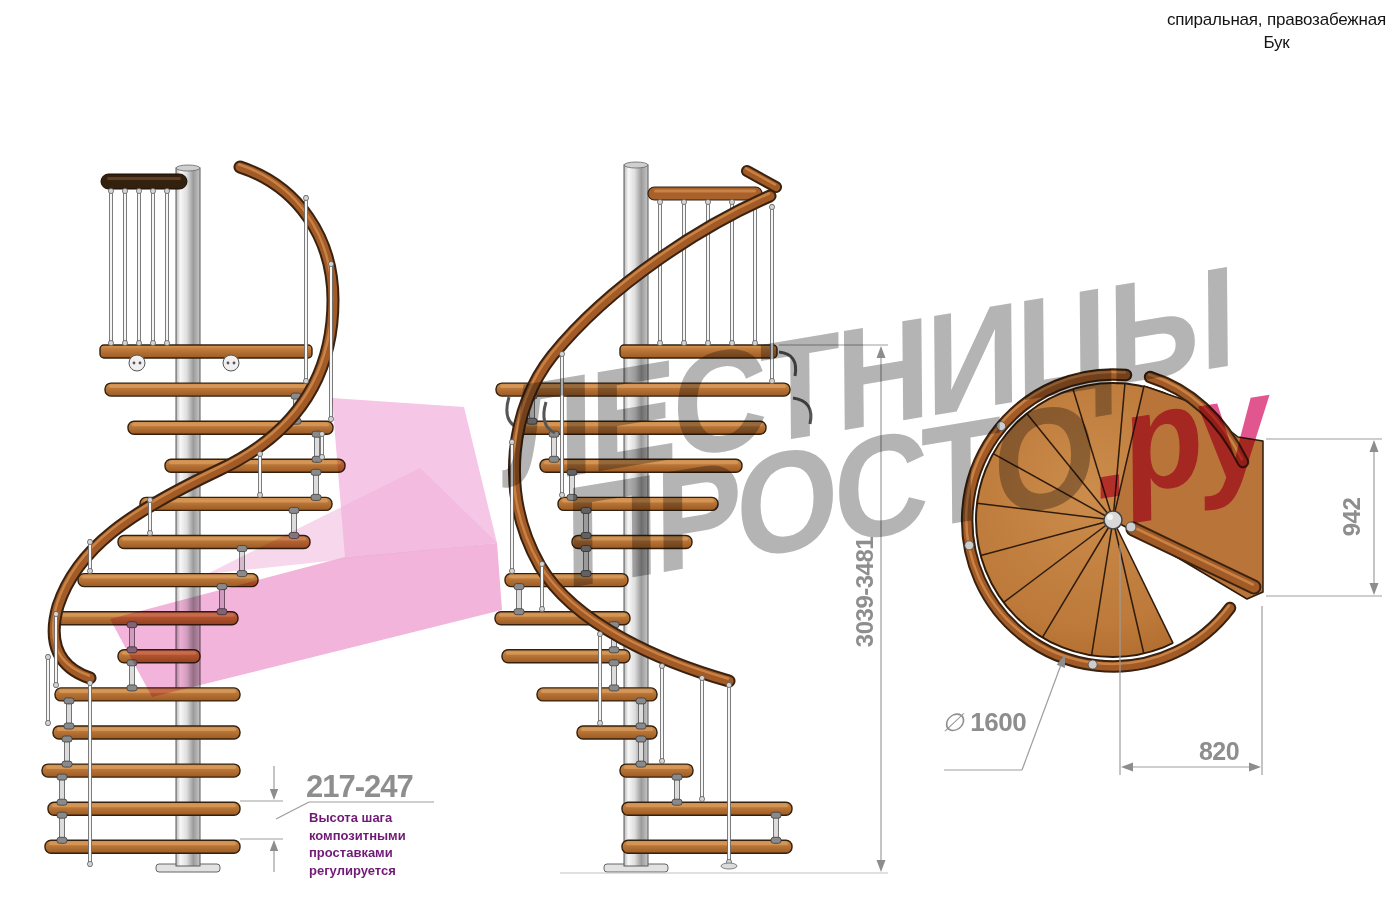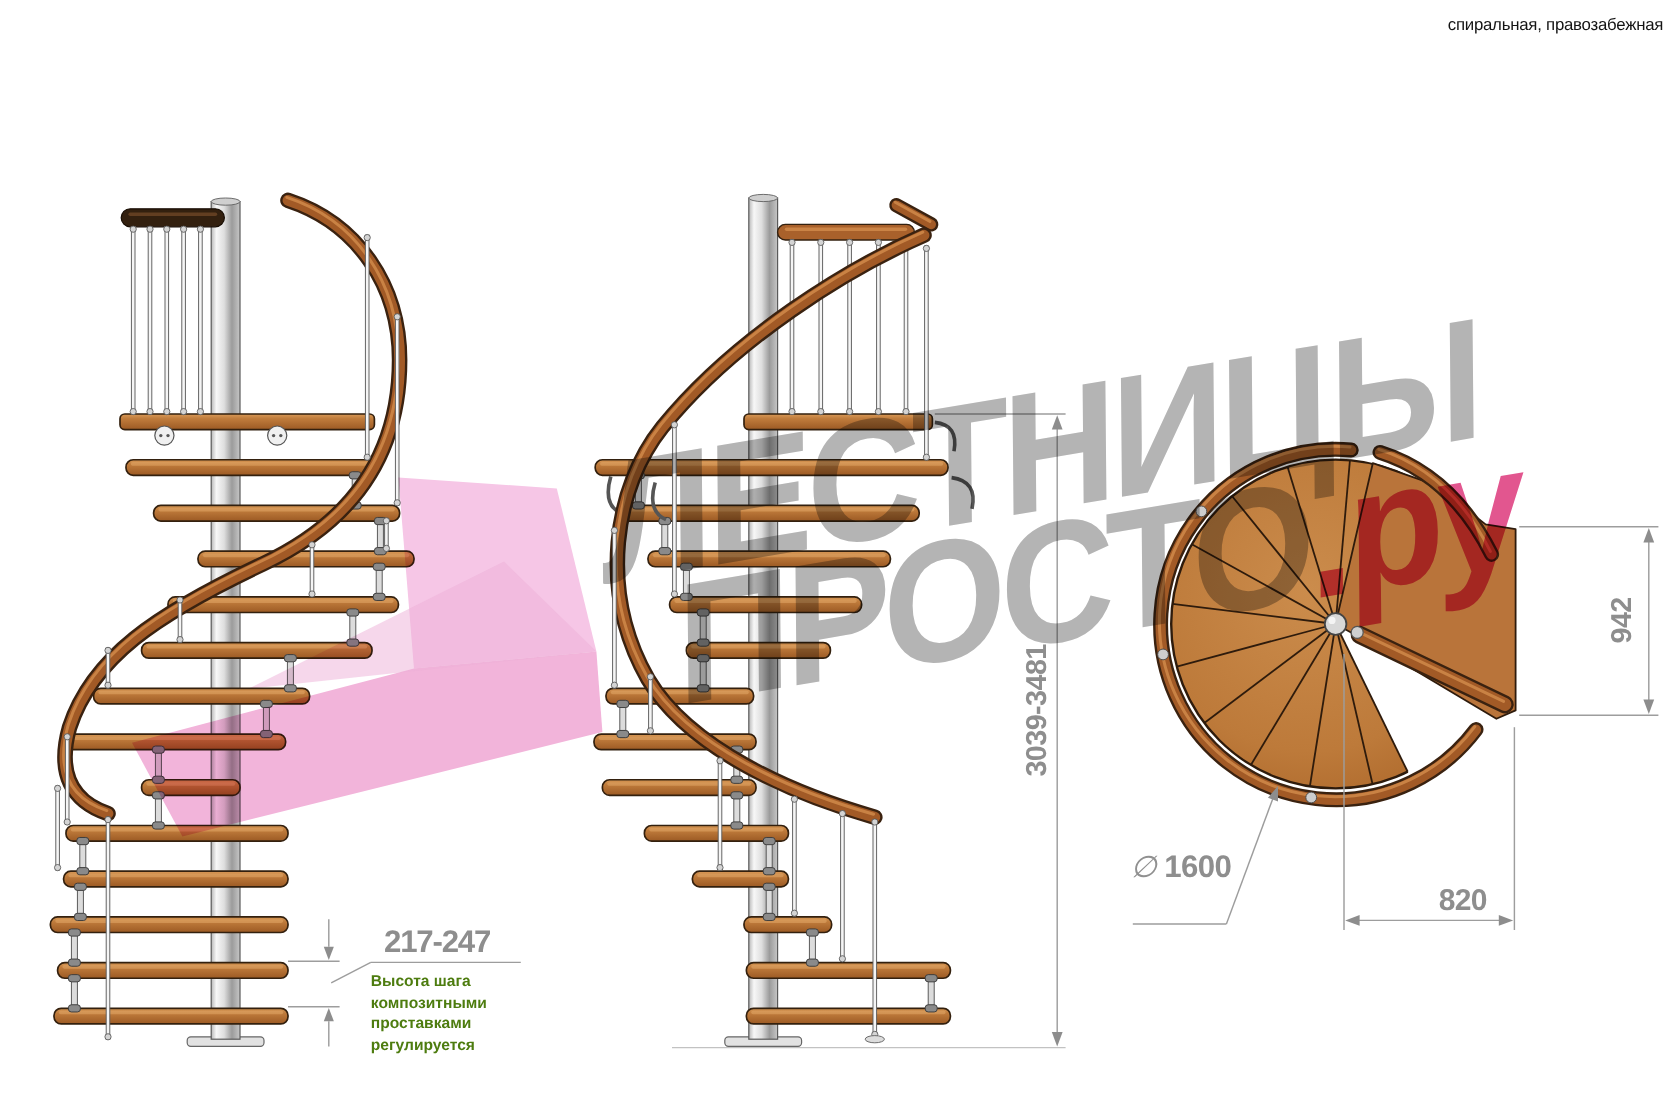--- a/index.html
+++ b/index.html
@@ -1,23 +1,23 @@
 <!DOCTYPE html>
 <html><head>
 <meta charset="utf-8">
 <style>
   html,body{margin:0;padding:0;background:#ffffff;}
   #stage{position:relative;width:1400px;height:914px;background:#fff;overflow:hidden;
          isolation:isolate;font-family:"Liberation Sans",sans-serif;}
   #scene{position:absolute;left:0;top:0;}
   .ovl{position:absolute;white-space:nowrap;}
-  #hdr{right:14px;top:9px;text-align:center;font-size:14px;line-height:22.5px;
+  #hdr{right:14px;top:9px;text-align:center;font-size:17px;line-height:22.5px;
        color:#141414;letter-spacing:-0.2px;}
-  #t247{left:320px;top:769px;font-weight:700;font-size:26px;color:#8e8e8e;letter-spacing:-1px;}
-  #note{left:309px;top:809px;font-weight:700;font-size:13px;line-height:17.5px;color:#4d7c0f;}
+  #t247{left:306px;top:769px;font-weight:700;font-size:31px;color:#8e8e8e;letter-spacing:-1px;}
+  #note{left:309px;top:809px;font-weight:700;font-size:13px;line-height:17.5px;color:#701a75;}
   .dimtxt{font-weight:700;color:#8e8e8e;letter-spacing:-0.5px;}
   #d3039{left:865px;top:592px;font-size:24px;transform:translate(-50%,-50%) rotate(-90deg);}
   #d942{left:1352px;top:517px;font-size:24px;transform:translate(-50%,-50%) rotate(-90deg);}
   #d820{left:1219px;top:751px;font-size:25px;transform:translate(-50%,-50%);}
   #d1600{left:942px;top:707px;font-size:26px;}
   #d1600 .sym{font-weight:400;font-style:italic;font-size:25px;color:#909090;margin-right:7px;}
   .wm{left:0;top:0;font-weight:700;font-size:142px;line-height:1;color:#b4b4b4;
       letter-spacing:-5px;transform-origin:0 0;mix-blend-mode:multiply;}
   #wm1{left:501px;top:366px;transform:rotate(-9.5deg) skewX(-9deg) scale(0.94,1);}
   #wm2{left:564px;top:467px;transform:rotate(-9.5deg) skewX(-9deg) scale(0.94,1);}
@@ -349,20 +349,21 @@
         <polygon points="274,800 269.8,789 278.2,789" fill="#8d8d8d"></polygon>
         <path d="M274,851 V872" fill="none" stroke="#9d9d9d" stroke-width="1.2"></path>
         <polygon points="274,840 269.8,851 278.2,851" fill="#8d8d8d"></polygon>
         <path d="M309,802 H434" fill="none" stroke="#9d9d9d" stroke-width="1.2"></path>
         <path d="M309,802 L276,819" fill="none" stroke="#9d9d9d" stroke-width="1.2"></path>
       </g>
   </svg>
 
   <div id="hdr" class="ovl">
     <div>спиральная, правозабежная</div>
+    <div>Бук</div>
   </div>
 
   <div id="wm1" class="ovl wm">ЛЕСТНИЦЫ</div>
   <div id="wm2" class="ovl wm"><span>ПРОСТО</span><span class="ru">.ру</span></div>
 
   <div id="t247" class="ovl">217-247</div>
   <div id="note" class="ovl">
     <div>Высота шага</div>
     <div>композитными</div>
     <div>проставками</div>

